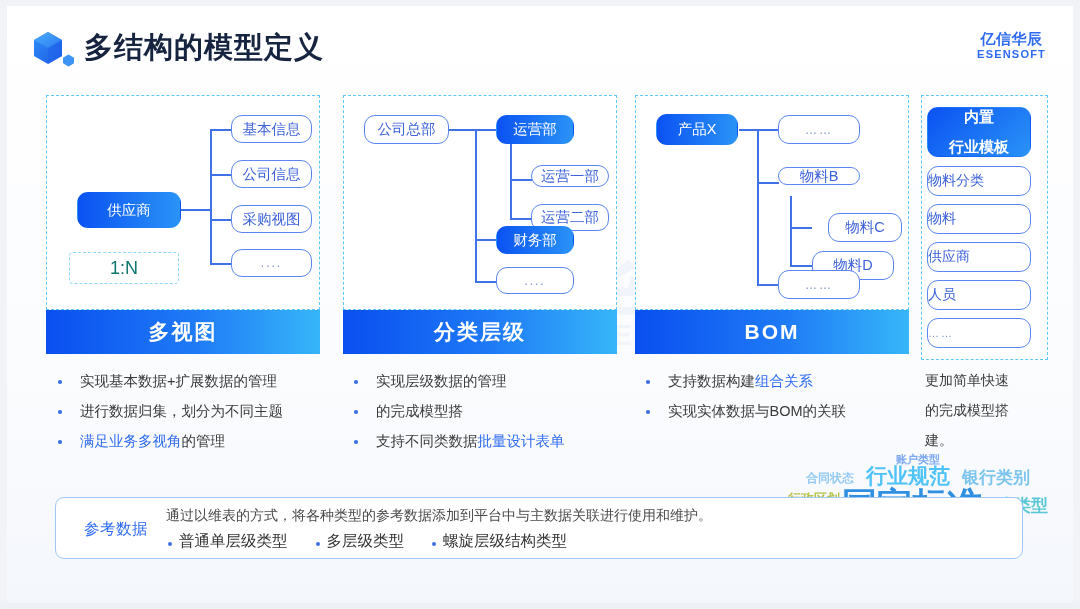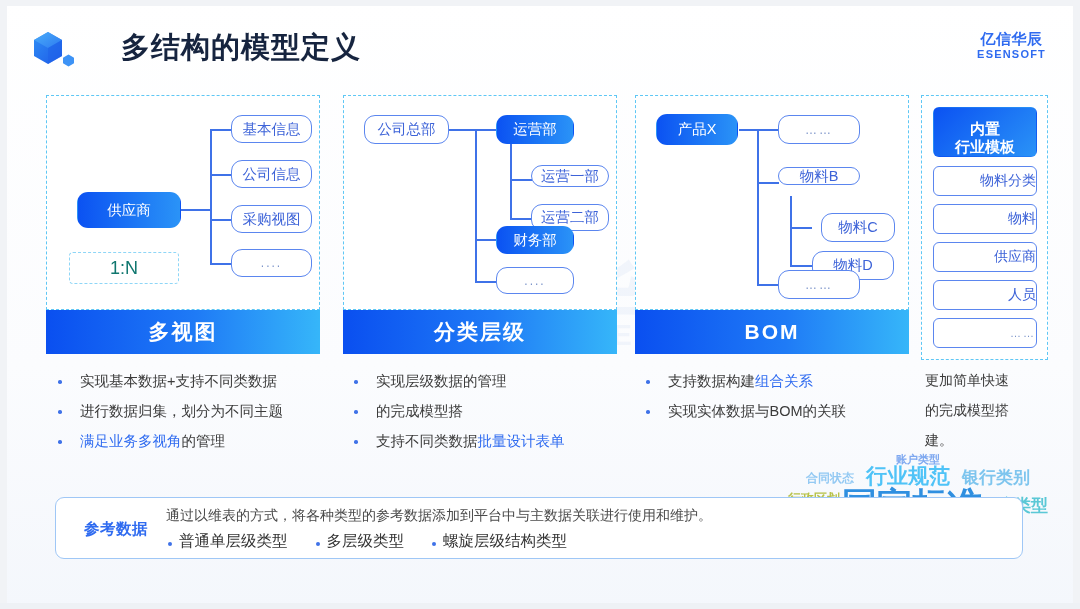--- a/index.html
+++ b/index.html
@@ -28,21 +28,21 @@
     font-size:30px;font-weight:bold;letter-spacing:6px;
     color:rgba(125,160,225,.085);white-space:nowrap;
   }
 
   
   .hdr{position:absolute;left:0;top:0;width:1080px;height:88px;}
   .logo-cube{position:absolute;left:32px;top:31px;width:32px;height:34px;}
   .logo-dot{position:absolute;left:62px;top:54px;width:13px;height:13px;}
   .title{
     position:absolute;left:84px;top:28px;
-    font-size:29px;font-weight:bold;color:#16243f;letter-spacing:1px;margin-left:37px;
+    font-size:29px;font-weight:bold;color:#16243f;letter-spacing:1px;
   }
   .brand{position:absolute;right:34px;top:30px;text-align:center;}
   .brand-cn{font-size:15px;font-weight:bold;color:#2f6bf0;letter-spacing:.5px;line-height:17px;}
   .brand-en{font-size:11px;font-weight:bold;color:#2f6bf0;letter-spacing:1.2px;line-height:14px;}
 
   
   .panel{position:absolute;top:95px;height:259px;}
   .panel .stage{
     position:absolute;left:0;right:0;top:0;height:215px;
     background:#ffffff;border:1.5px dashed #5ec7f5;box-sizing:border-box;
@@ -77,24 +77,24 @@
     display:flex;align-items:center;justify-content:center;
   }
   .conn{position:absolute;background:#3f72e8;}
 
   
   #tpl-col{
     position:absolute;left:921px;top:95px;width:127px;height:265px;
     border:1.5px dashed #5ec7f5;box-sizing:border-box;background:#fff;
   }
   .tpl-item{
-    position:absolute;left:11px;width:104px;box-sizing:border-box;
-    border:1.4px solid #5b86ef;border-radius:6px;background:#fff;
+    position:absolute;left:5px;width:104px;box-sizing:border-box;
+    border:1.4px solid #5b86ef;border-radius:11px;background:#fff;
     color:#3d63d8;font-size:14px;
-    display:flex;align-items:center;justify-content:flex-end;white-space:nowrap;
+    display:flex;align-items:center;justify-content:space-between;white-space:nowrap;
   }
   .tpl-item.head{
     background:linear-gradient(135deg,#0b52f2 0%,#2a93f7 100%);
     border-color:transparent;color:#fff;font-weight:bold;font-size:15px;
     flex-direction:column;line-height:18px;
   }
   .tpl-item.dots{color:#7b93c9;font-size:11px;letter-spacing:2px;}
 
   
   .bul-col{position:absolute;top:366px;}
@@ -109,21 +109,21 @@
   .hl{color:#2f6bf0;}
   #summary-col{position:absolute;left:925px;top:366px;width:125px;font-size:14px;color:#3b3b3b;line-height:30px;font-family:Liberation Serif, serif;}
 
   
   #ref-panel{
     position:absolute;left:55px;top:497px;width:968px;height:62px;
     border:1.4px solid #9fc7f6;border-radius:9px;background:#fff;box-sizing:border-box;
   }
   #ref-label{
     position:absolute;left:16px;top:21px;width:88px;text-align:center;
-    font-size:15.5px;font-weight:bold;color:#2f6bf0;letter-spacing:.5px;
+    font-size:15.5px;font-weight:normal;color:#2f6bf0;letter-spacing:.5px;
   }
   #ref-desc{position:absolute;left:110px;top:9px;font-size:14px;color:#4a4a4a;white-space:nowrap;}
   #ref-types{position:absolute;left:110px;top:33px;display:flex;gap:26px;}
   .ref-type{position:relative;padding-left:13px;font-size:15.5px;color:#333;white-space:nowrap;}
   .ref-type::before{content:"";position:absolute;left:2px;top:11px;width:4px;height:4px;border-radius:50%;background:#3f72e8;}
 
   
   #word-cloud{position:absolute;left:784px;top:452px;width:268px;height:100px;}
   .wc{position:absolute;white-space:nowrap;font-weight:bold;}
 </style>
@@ -217,41 +217,41 @@
       <div class="conn" style="left:121px;top:86px;width:22px;height:1.6px;"></div>
       <div class="conn" style="left:121px;top:188px;width:22px;height:1.6px;"></div>
 
       <div class="conn" style="left:154px;top:100px;width:1.6px;height:70px;"></div>
       <div class="conn" style="left:154px;top:131px;width:22px;height:1.6px;"></div>
       <div class="conn" style="left:154px;top:169px;width:22px;height:1.6px;"></div>
 
       <div class="node fill" style="left:20px;top:18px;width:82px;height:31px;">产品X</div>
       <div class="node dots" style="left:142px;top:19px;width:82px;height:29px;">……</div>
       <div class="node" style="left:142px;top:71px;width:82px;height:18px;">物料B</div>
-      <div class="node" style="left:185px;top:117px;width:74px;height:29px;">物料C</div>
+      <div class="node" style="left:192px;top:117px;width:74px;height:29px;">物料C</div>
       <div class="node" style="left:176px;top:155px;width:82px;height:29px;">物料D</div>
       <div class="node dots" style="left:142px;top:174px;width:82px;height:29px;">……</div>
     </div>
     <div class="bar">BOM</div>
   </div>
 
   <div id="tpl-col">
     <div class="tpl-item head" style="top:11px;height:50px;">
       <span>内置</span>
       <span>行业模板</span>
     </div>
     <div class="tpl-item" style="top:70px;height:30px;">物料分类</div>
     <div class="tpl-item" style="top:108px;height:30px;">物料</div>
     <div class="tpl-item" style="top:146px;height:30px;">供应商</div>
     <div class="tpl-item" style="top:184px;height:30px;">人员</div>
     <div class="tpl-item dots" style="top:222px;height:30px;">……</div>
   </div>
 
   <div class="bul-col" id="bul-1">
-    <div class="bul"><span>实现基本数据+支持不同类数据</span></div>
+    <div class="bul"><span>实现基本数据+扩展数据的管理</span></div>
     <div class="bul"><span>进行数据归集，划分为不同主题</span></div>
     <div class="bul"><span class="hl">满足业务多视角</span><span>的管理</span></div>
   </div>
 
   <div class="bul-col" id="bul-2">
     <div class="bul"><span>实现层级数据的管理</span></div>
     <div class="bul"><span>的完成模型搭</span></div>
     <div class="bul"><span>支持不同类数据</span><span class="hl">批量设计表单</span></div>
   </div>
 

